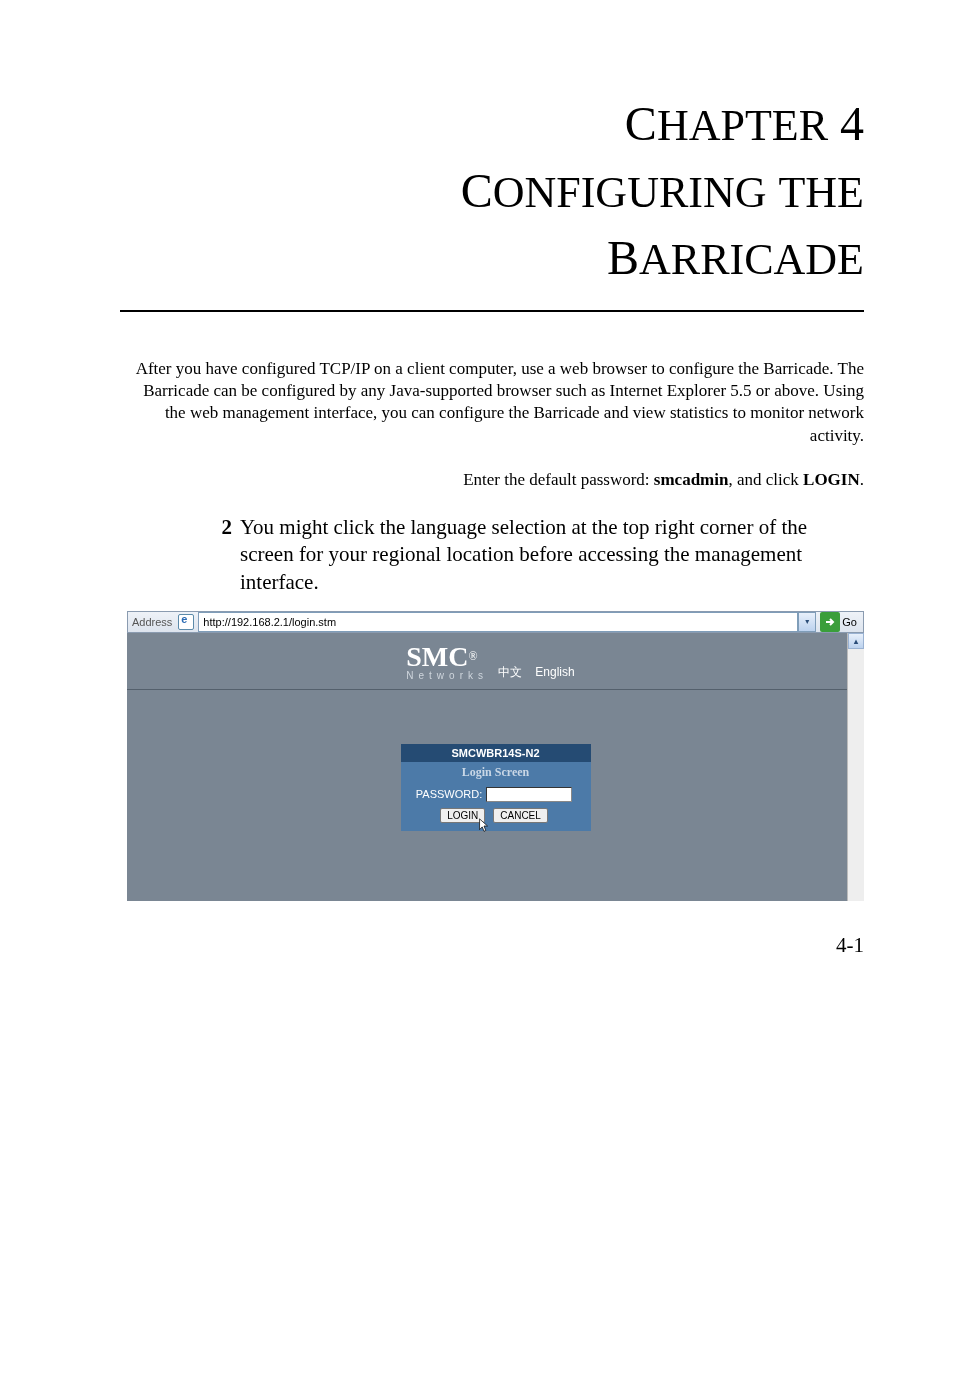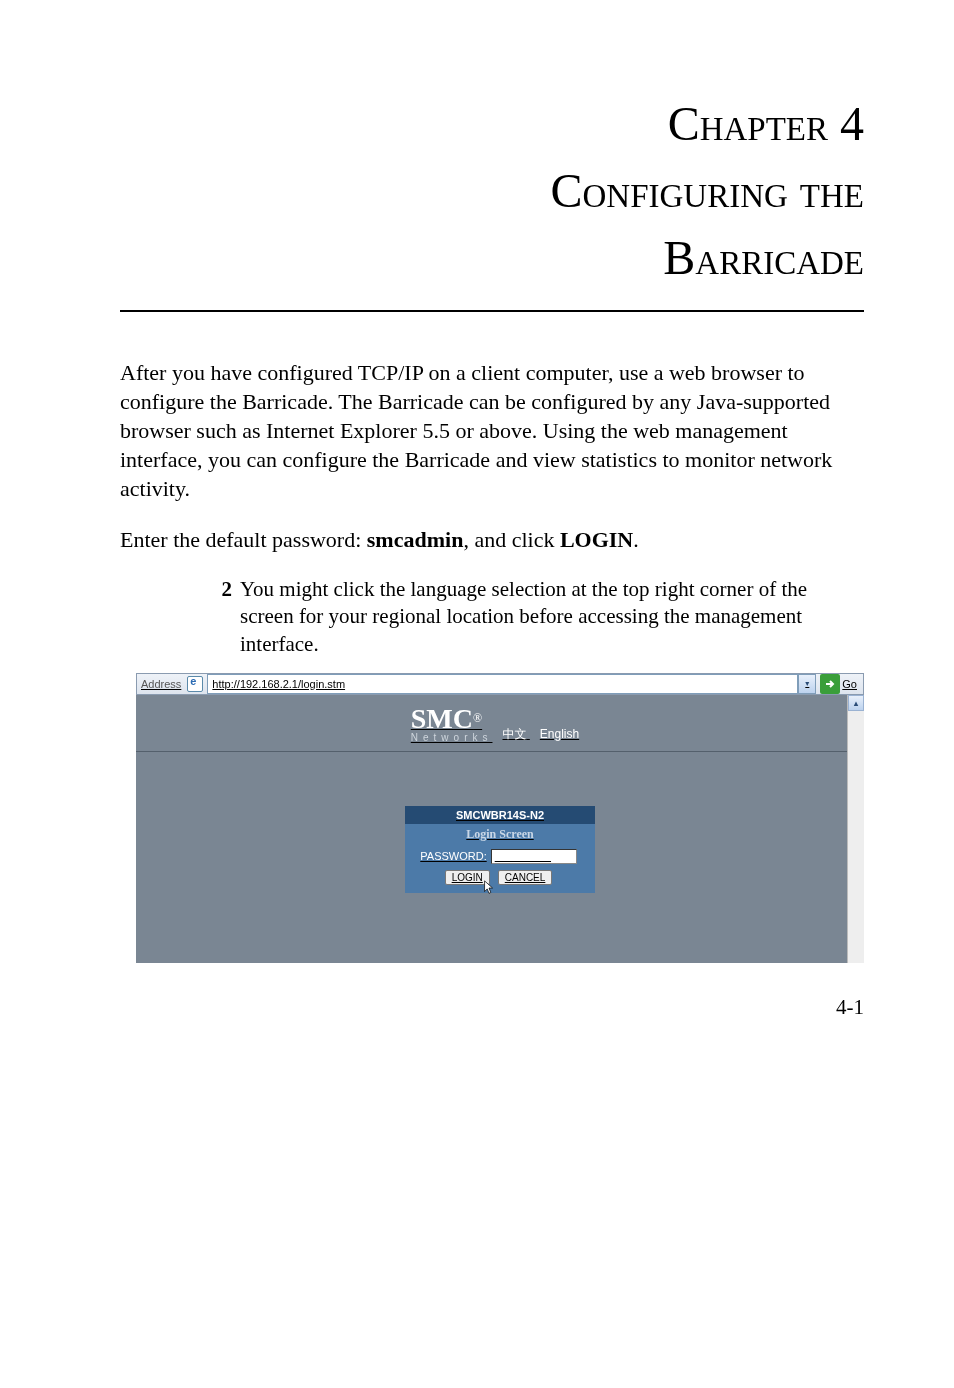--- a/index.html
+++ b/index.html
@@ -15,32 +15,32 @@
     box-sizing: border-box;
   }
   .chapter-title {
     text-align: right;
     font-size: 48px;
     line-height: 1.4;
     margin-bottom: 18px;
     font-weight: normal;
   }
   .chapter-title .small-caps {
-    font-size: 33px;
+    font-size: 44px;
   }
   .rule {
     border-top: 2.5px solid #000;
     margin-bottom: 46px;
     margin-top: 4px;
   }
   p {
-    font-size: 22px;
+    font-size: 17px;
     line-height: 1.32;
     margin: 0 0 22px 0;
-    text-align: left;
+    text-align: right;
   }
   a.link {
     color: #0000EE;
     text-decoration: underline;
   }
   .bold {
     font-weight: bold;
   }
   .notes {
     display: flex;
@@ -65,22 +65,21 @@
     width: 14px;
     flex-shrink: 0;
     text-align: right;
   }
   .note-text {
   }
   .notes-block2 {
     margin-left: 98px;
   }
   .screenshot {
-    margin: 0 0 0 16px;
-    text-decoration: underline;
+    margin: 0 0 0 7px;
   }
   .browser-bar {
     display: flex;
     align-items: center;
     height: 22px;
     background: linear-gradient(to bottom, #eef2f8, #dde4ee);
     border: 1px solid #8a9bb0;
     font-family: Tahoma, sans-serif;
     font-size: 11px;
     padding: 0 0 0 4px;

